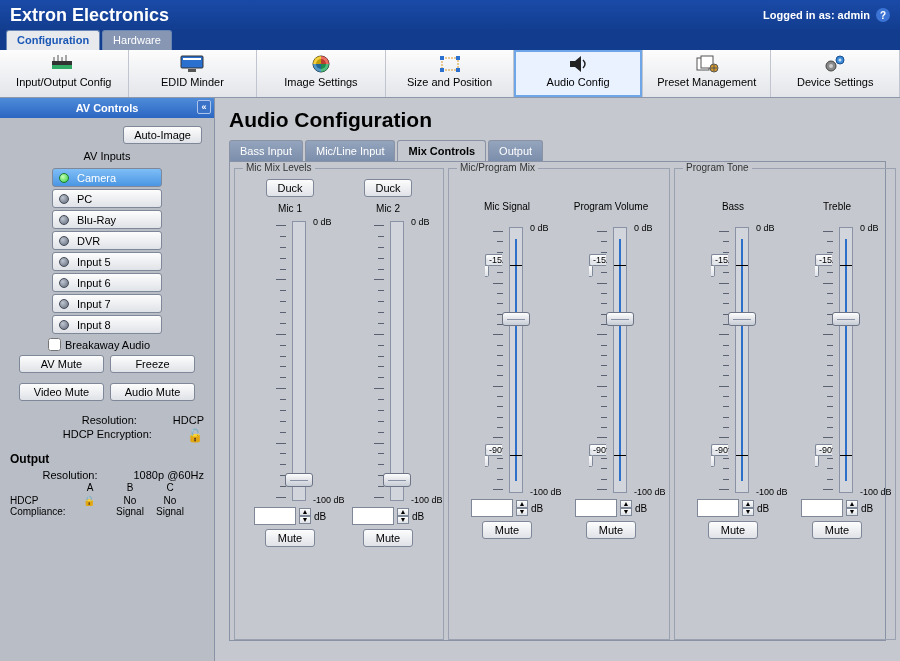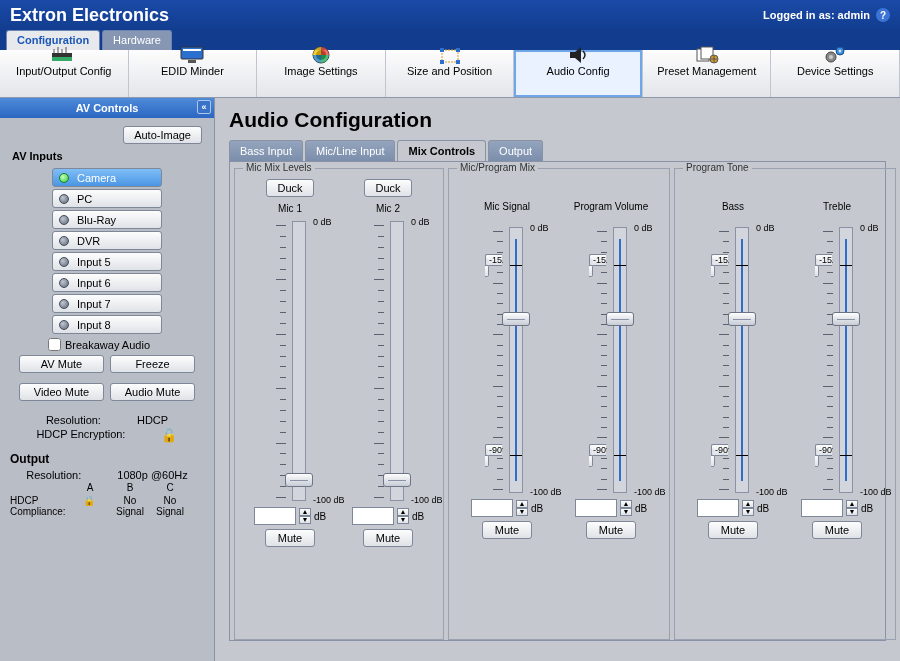--- a/index.html
+++ b/index.html
@@ -19,57 +19,57 @@
     background: #8796b3; border-radius: 3px 3px 0 0; margin-right: 2px; cursor: pointer;
   }
   .tabbar .tab.active { background: #e7e9ed; color: #1b57b5; font-weight: bold; }
 
   .toolbar {
     height: 48px; background: linear-gradient(#fdfdfd,#e3e5ea); border-bottom: 1px solid #8e98ab;
     display: flex;
   }
   .tool {
     flex: 1; border-right: 1px solid #c0c5cf; display: flex; flex-direction: column;
-    align-items: center; justify-content: flex-end; padding-bottom: 20px; font-size: 11px; cursor: pointer;
+    align-items: center; justify-content: flex-end; padding-bottom: 9px; font-size: 11px; cursor: pointer;
     position: relative;
   }
   .tool.active { background: #eaf2ff; box-shadow: inset 0 0 0 2px #6ea6e8; }
   .tool .ticon { height: 24px; display: flex; align-items: center; justify-content: center; }
 
   .body { display: flex; height: 563px; }
 
   .sidebar { width: 215px; background: #b9bdc6; border-right: 1px solid #8a93a5; display: flex; flex-direction: column; font-size: 11px; }
   .sidebar-head {
     height: 20px; background: linear-gradient(#4e8bd9,#2b66c2); color: #fff;
     display: flex; align-items: center; justify-content: center; font-weight: bold; position: relative;
   }
   .sidebar-head .collapse { position: absolute; right: 3px; top: 2px; width: 14px; height: 14px; border: 1px solid #adc5ea; border-radius: 2px; background: #3a72c8; color: #fff; font-size: 9px; display: flex; align-items: center; justify-content: center; cursor: pointer;}
   .sidecol { padding: 8px 12px; }
   .autoimg { display: flex; justify-content: flex-end; margin-bottom: 6px;}
   .btn {
     font-size: 11px; padding: 2px 10px; background: linear-gradient(#fdfdfd,#dfe2e7);
     border: 1px solid #7f8898; border-radius: 3px; cursor: pointer;
   }
-  .sec-label { font-weight: bold; text-align: left; margin: 4px 0 6px; }
+  .sec-label { font-weight: normal; text-align: center; margin: 4px 0 6px; }
   .inputs { display: flex; flex-direction: column; gap: 2px; align-items: center; }
   .in-btn {
     width: 110px; height: 19px; border: 1px solid #7f8898; border-radius: 3px;
     background: linear-gradient(#fdfdfd,#dfe2e7); display: flex; align-items: center;
     padding-left: 6px; gap: 8px; cursor: pointer; font-size: 11px;
   }
   .in-btn.active { background: linear-gradient(#7fbef7,#4b96e3); color: #fff; }
   .dot { width: 10px; height: 10px; border-radius: 50%; background: radial-gradient(circle at 35% 35%, #bfc6d2, #5f6878); border: 1px solid #444b58; }
   .in-btn.active .dot { background: radial-gradient(circle at 35% 35%, #c9ffb7, #2ecc40); border-color: #1a7f27; }
   .brk { display: flex; align-items: center; gap: 4px; margin: 4px 0 0 36px; }
   .btnrow { display: flex; gap: 6px; margin-top: 10px; justify-content: center; }
   .btnrow .btn { width: 85px; text-align: center; }
 
   .statblock { padding: 4px 10px; font-size: 11px; }
   .statblock h4 { font-size: 12px; margin-bottom: 2px; }
-  .statrow { display: flex; justify-content: center; padding: 1px 0; gap: 36px; }
+  .statrow { display: flex; justify-content: flex-end; padding: 1px 0; gap: 36px; }
   .lock { font-size: 13px; }
   .abc { display: grid; grid-template-columns: 60px 40px 40px 40px; font-size: 10px; text-align: center; row-gap: 2px;}
   .abc .lbl { text-align: left; }
 
   .main { flex: 1; padding: 10px 14px; overflow: hidden; }
   .main h2 { font-size: 21px; font-weight: bold; margin-bottom: 8px; }
   .subtabs { display: flex; gap: 2px; margin-bottom: 0; }
   .subtabs .stab {
     font-size: 11px; padding: 4px 10px; border: 1px solid #8a93a5; border-bottom: none;
     background: linear-gradient(#94a4bd,#7b8eab); color: #fff; border-radius: 3px 3px 0 0; cursor: pointer;

